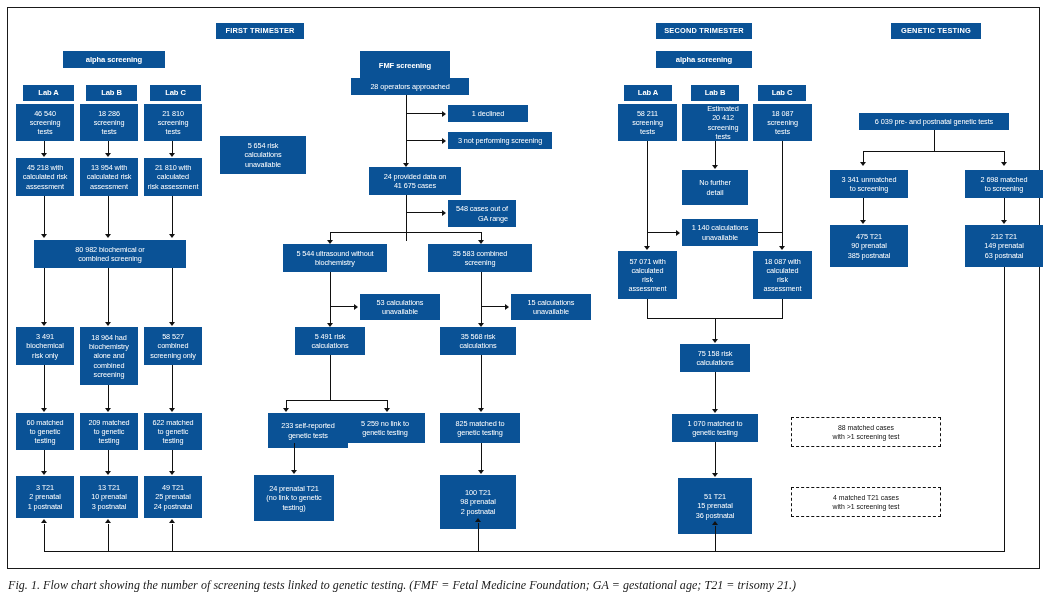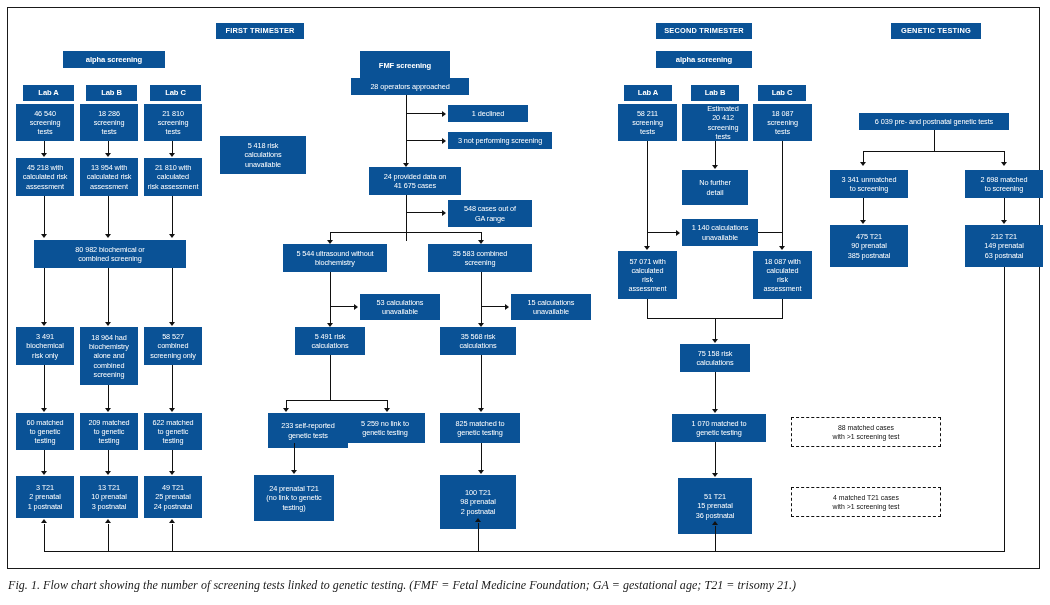--- a/index.html
+++ b/index.html
@@ -146,21 +146,21 @@
     <div class="box" style="left:8px;top:150px;width:58px;height:38px;white-space:pre-line;">45 218 with
 calculated risk
 assessment</div>
     <div class="box" style="left:72px;top:150px;width:58px;height:38px;white-space:pre-line;">13 954 with
 calculated risk
 assessment</div>
     <div class="box" style="left:136px;top:150px;width:58px;height:38px;white-space:pre-line;">21 810 with
 calculated
 risk assessment</div>
 
-    <div class="box" style="left:212px;top:128px;width:86px;height:38px;white-space:pre-line;">5 418 risk
+    <div class="box" style="left:212px;top:128px;width:86px;height:38px;white-space:pre-line;">5 654 risk
 calculations
 unavailable</div>
 
     <div class="ln vl" style="left:36px;top:188px;height:39px;"></div>
     <div class="arw down" style="left:33.4px;top:226px;"></div>
     <div class="ln vl" style="left:100px;top:188px;height:39px;"></div>
     <div class="arw down" style="left:97.4px;top:226px;"></div>
     <div class="ln vl" style="left:164px;top:188px;height:39px;"></div>
     <div class="arw down" style="left:161.4px;top:226px;"></div>
 
@@ -232,21 +232,21 @@
     <div class="arw right" style="left:434px;top:129.5px;"></div>
     <div class="box" style="left:440px;top:124px;width:104px;height:17px;">3 not performing screening</div>
 
     <div class="arw down" style="left:395.4px;top:155px;"></div>
     <div class="box" style="left:361px;top:159px;width:92px;height:28px;white-space:pre-line;">24 provided data on
 41 675 cases</div>
 
     <div class="ln vl" style="left:398px;top:187px;height:46px;"></div>
     <div class="ln hl" style="left:398px;top:204px;width:37px;"></div>
     <div class="arw right" style="left:434px;top:201.5px;"></div>
-    <div class="box" style="left:440px;top:192px;width:84px;height:27px;white-space:pre-line;">548 cases out of
+    <div class="box" style="left:440px;top:192px;width:68px;height:27px;white-space:pre-line;text-align:right;">548 cases out of
 GA range</div>
 
     <div class="ln hl" style="left:322px;top:224px;width:152px;"></div>
     <div class="ln vl" style="left:322px;top:224px;height:9px;"></div>
     <div class="ln vl" style="left:473px;top:224px;height:9px;"></div>
     <div class="arw down" style="left:319.4px;top:232px;"></div>
     <div class="arw down" style="left:470.4px;top:232px;"></div>
 
     <div class="box" style="left:275px;top:236px;width:104px;height:28px;white-space:pre-line;">5 544 ultrasound without
 biochemistry</div>
@@ -349,21 +349,21 @@
     <div class="ln vl" style="left:774px;top:291px;height:20px;"></div>
     <div class="ln hl" style="left:639px;top:310px;width:136px;"></div>
     <div class="ln vl" style="left:707px;top:310px;height:22px;"></div>
     <div class="arw down" style="left:704.4px;top:331px;"></div>
 
     <div class="box" style="left:672px;top:336px;width:70px;height:28px;white-space:pre-line;">75 158 risk
 calculations</div>
 
     <div class="ln vl" style="left:707px;top:364px;height:38px;"></div>
     <div class="arw down" style="left:704.4px;top:401px;"></div>
-    <div class="box" style="left:664px;top:406px;width:94px;height:28px;white-space:pre-line;">1 070 matched to
+    <div class="box" style="left:664px;top:406px;width:86px;height:28px;white-space:pre-line;">1 070 matched to
 genetic testing</div>
 
     <div class="ln vl" style="left:707px;top:434px;height:32px;"></div>
     <div class="arw down" style="left:704.4px;top:465px;"></div>
     <div class="box" style="left:670px;top:470px;width:74px;height:56px;white-space:pre-line;">51 T21
 15 prenatal
 36 postnatal</div>
 
     <div class="box" style="left:851px;top:105px;width:150px;height:17px;">6 039 pre- and postnatal genetic tests</div>
 

